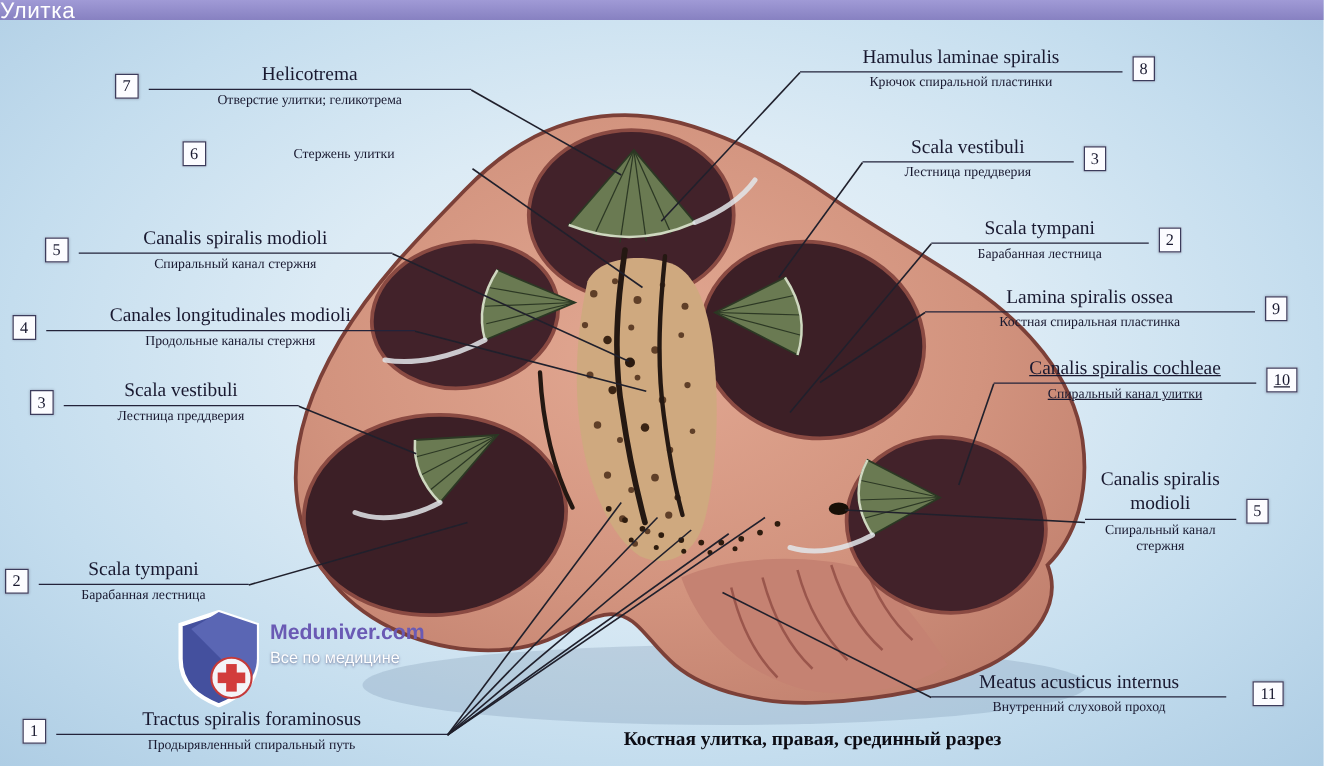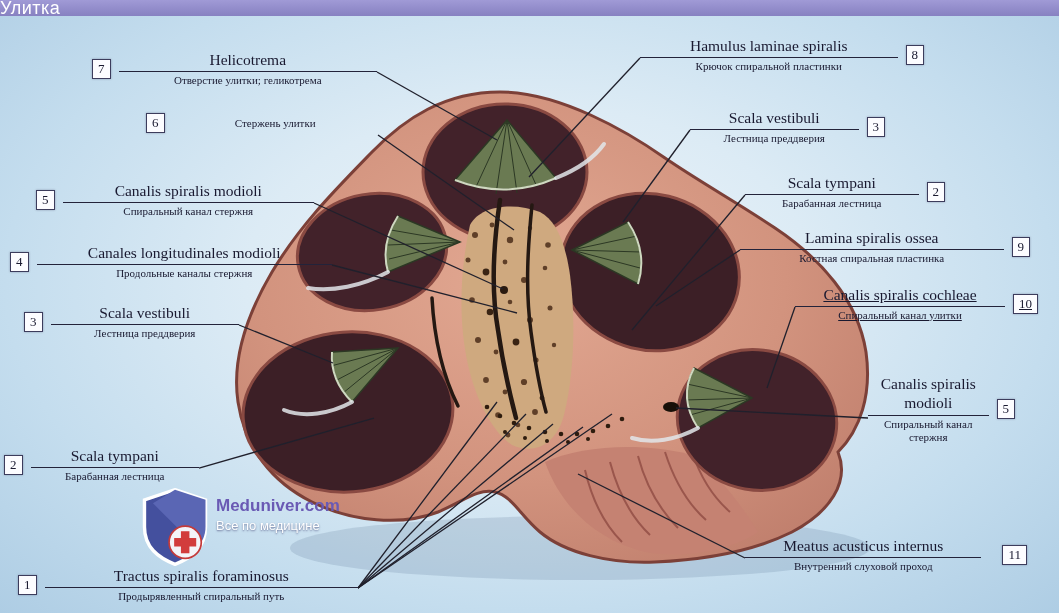--- a/index.html
+++ b/index.html
@@ -348,14 +348,15 @@
       <circle cx="26" cy="32" r="9.5" fill="#f4f4f8" stroke="#c43a3a" stroke-width="1"></circle>
       <rect x="23.5" y="25.5" width="5" height="13" fill="#d23c3c"></rect>
       <rect x="19.5" y="29.5" width="13" height="5" fill="#d23c3c"></rect>
     </svg>
     <div id="wm-text">
       <div id="wm-site">Meduniver.com</div>
       <div id="wm-tagline">Все по медицине</div>
     </div>
   </div>
 
+  <div id="caption">Костная улитка, правая, срединный разрез</div>
 
 </div>
 
 </body></html>

